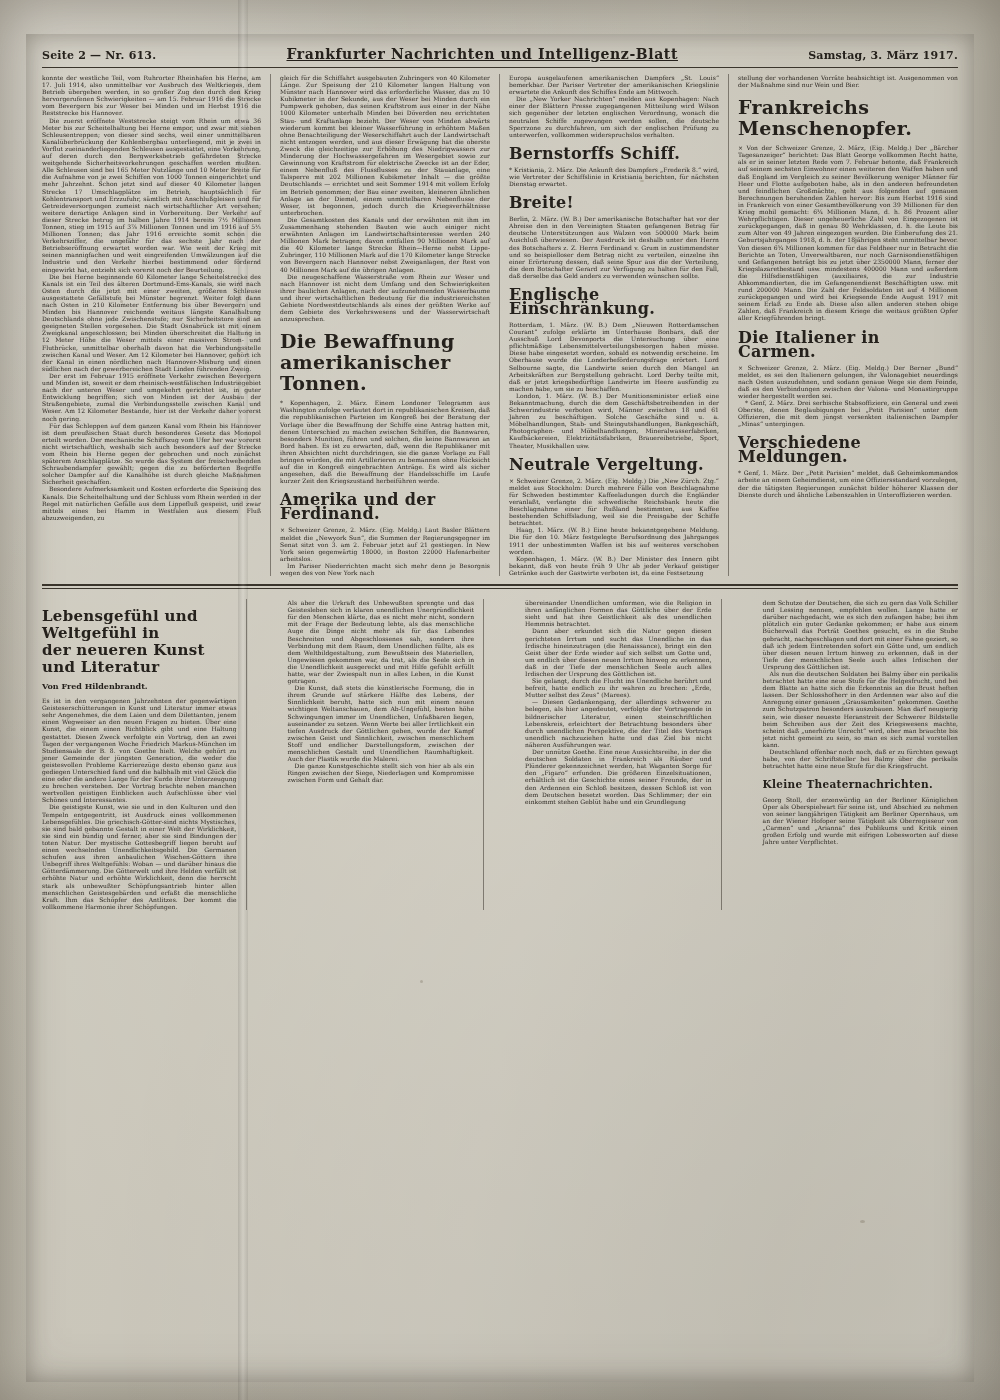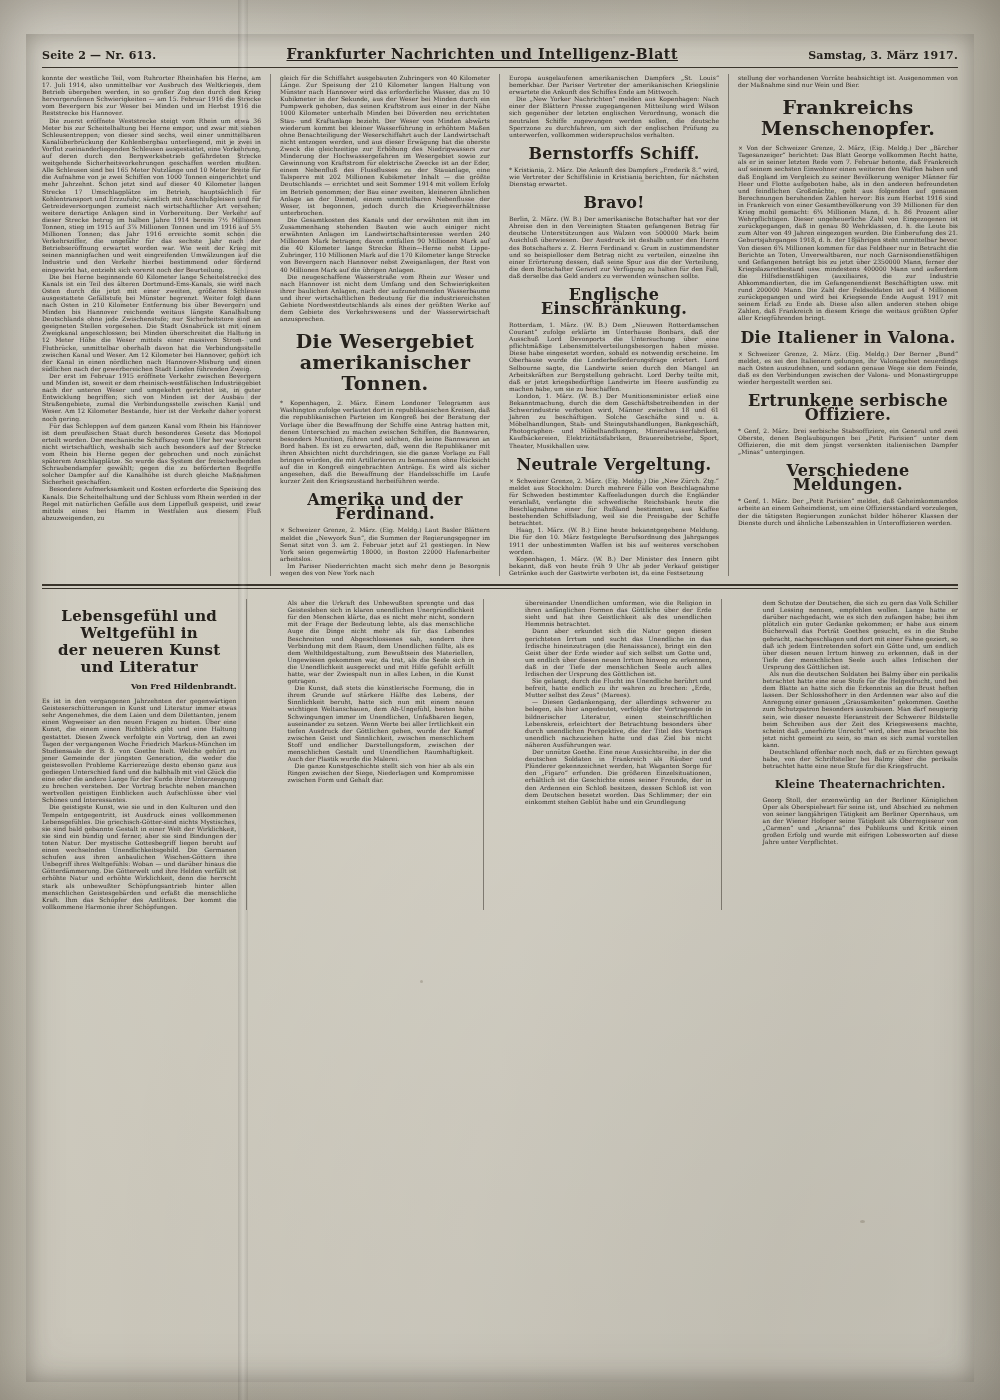--- a/index.html
+++ b/index.html
@@ -95,41 +95,40 @@
     font-size: 6.0px;
     line-height: 7.1px;
     text-align: justify;
     hyphens: auto;
     color: #2a251f;
     letter-spacing: 0.05px;
   }
   p.body + p.body { text-indent: 7px; }
 
   .headline {
-    text-align: center;
     font-weight: bold;
     font-size: 15px;
     line-height: 17px;
     margin: 9px 0 5px 0;
     letter-spacing: 0.3px;
   }
   .headline.small {
     font-size: 16px;
     line-height: 14px;
   }
   .headline.tiny {
     font-size: 10.5px;
     line-height: 12.5px;
   }
   .headline.big {
     font-size: 19px;
     line-height: 21px;
   }
   .byline {
-    text-align: right;
+    text-align: left;
     font-size: 8px;
     margin: 2px 0 6px 0;
     font-weight: bold;
   }
   .feuilleton {
     margin-top: 10px;
     gap: 32px;
   }
   .fold {
     position: absolute;
@@ -176,60 +175,59 @@
         <p class="body">Für das Schleppen auf dem ganzen Kanal vom Rhein bis Hannover ist dem preußischen Staat durch besonderes Gesetz das Monopol erteilt worden. Der mechanische Schiffszug vom Ufer her war vorerst nicht wirtschaftlich, weshalb sich auch besonders auf der Strecke vom Rhein bis Herne gegen der gebrochen und noch zunächst späterem Anschlagplätze. So wurde das System der freischwebenden Schraubendampfer gewählt; gegen die zu beförderten Begriffe solcher Dampfer auf die Kanalhöhe ist durch gleiche Maßnahmen Sicherheit geschaffen.</p>
         <p class="body">Besondere Aufmerksamkeit und Kosten erforderte die Speisung des Kanals. Die Scheitelhaltung und der Schluss vom Rhein werden in der Regel mit natürlichen Gefälle aus dem Lippefluß gespeist, und zwar mittels eines bei Hamm in Westfalen aus diesem Fluß abzuzweigenden, zu</p>
       </div>
 
       <div class="col">
         <p class="body">gleich für die Schiffahrt ausgebauten Zubringers von 40 Kilometer Länge. Zur Speisung der 210 Kilometer langen Haltung von Münster nach Hannover wird das erforderliche Wasser, das zu 10 Kubikmeter in der Sekunde, aus der Weser bei Minden durch ein Pumpwerk gehoben, das seinen Kraftstrom aus einer in der Nähe 1000 Kilometer unterhalb Minden bei Döverden neu errichteten Stau- und Kraftanlage bezieht. Der Weser von Minden abwärts wiederum kommt bei kleiner Wasserführung in erhöhtem Maßen ohne Benachteiligung der Weserschiffahrt auch der Landwirtschaft nicht entzogen werden, und aus dieser Erwägung hat die oberste Zweck die gleichzeitige zur Erhöhung des Niedrigwassers zur Minderung der Hochwassergefahren im Wesergebiet sowie zur Gewinnung von Kraftstrom für elektrische Zwecke ist an der Eder, einem Nebenfluß des Flussflusses zu der Stauanlage, eine Talsperre mit 202 Millionen Kubikmeter Inhalt — die größte Deutschlands — errichtet und seit Sommer 1914 mit vollem Erfolg im Betrieb genommen; der Bau einer zweiten, kleineren ähnlichen Anlage an der Diemel, einem unmittelbaren Nebenflusse der Weser, ist begonnen, jedoch durch die Kriegsverhältnisse unterbrochen.</p>
         <p class="body">Die Gesamtkosten des Kanals und der erwähnten mit ihm im Zusammenhang stehenden Bauten wie auch einiger nicht erwähnten Anlagen im Landwirtschaftsinteresse werden 240 Millionen Mark betragen; davon entfallen 90 Millionen Mark auf die 40 Kilometer lange Strecke Rhein—Herne nebst Lippe-Zubringer, 110 Millionen Mark auf die 170 Kilometer lange Strecke von Bevergern nach Hannover nebst Zweiganlagen, der Rest von 40 Millionen Mark auf die übrigen Anlagen.</p>
         <p class="body">Die neugeschaffene Wasserstraße vom Rhein zur Weser und nach Hannover ist nicht dem Umfang und den Schwierigkeiten ihrer baulichen Anlagen, nach der aufzunehmenden Wasserbaume und ihrer wirtschaftlichen Bedeutung für die industriereichsten Gebiete Nordwestdeutschlands als eines der größten Werke auf dem Gebiete des Verkehrswesens und der Wasserwirtschaft anzusprechen.</p>
 
         <div class="headline big">
-          <div>Die Wesergebiet</div>
+          <div>Die Bewaffnung</div>
           <div>amerikanischer Tonnen.</div>
         </div>
         <p class="body">* Kopenhagen, 2. März. Einem Londoner Telegramm aus Washington zufolge verlautet dort in republikanischen Kreisen, daß die republikanischen Parteien im Kongreß bei der Beratung der Vorlage über die Bewaffnung der Schiffe eine Antrag hatten mit, denen Unterschied zu machen zwischen Schiffen, die Bannwaren, besonders Munition, führen und solchen, die keine Bannwaren an Bord haben. Es ist zu erwarten, daß, wenn die Republikaner mit ihren Absichten nicht durchdringen, sie die ganze Vorlage zu Fall bringen würden, die mit Artillerieren zu bemannen ohne Rücksicht auf die in Kongreß eingebrachten Anträge. Es wird als sicher angesehen, daß die Bewaffnung der Handelsschiffe im Laufe kurzer Zeit den Kriegszustand herbeiführen werde.</p>
 
         <div class="headline small">Amerika und der Ferdinand.</div>
         <p class="body">× Schweizer Grenze, 2. März. (Eig. Meldg.) Laut Basler Blättern meldet die „Newyork Sun“, die Summen der Regierungsgegner im Senat sitzt von 3. am 2. Februar jetzt auf 21 gestiegen. In New York seien gegenwärtig 18000, in Boston 22000 Hafenarbeiter arbeitslos.</p>
         <p class="body">Im Pariser Niederrichten macht sich mehr denn je Besorgnis wegen des von New York nach</p>
       </div>
 
       <div class="col">
         <p class="body">Europa ausgelaufenen amerikanischen Dampfers „St. Louis“ bemerkbar. Der Pariser Vertreter der amerikanischen Kriegslinie erwartete die Ankunft des Schiffes Ende am Mittwoch.</p>
         <p class="body">Die „New Yorker Nachrichten“ melden aus Kopenhagen: Nach einer der Blättern Presse zugegangenen Mitteilung wird Wilson sich gegenüber der letzten englischen Verordnung, wonach die neutralen Schiffe zugewungen werden sollen, die deutsche Sperrzone zu durchfahren, um sich der englischen Prüfung zu unterwerfen, vollkommen widerspruchslos verhalten.</p>
 
         <div class="headline small">Bernstorffs Schiff.</div>
         <p class="body">* Kristiania, 2. März. Die Ankunft des Dampfers „Frederik 8.“ wird, wie Vertreter der Schiffslinie in Kristiania berichten, für nächsten Dienstag erwartet.</p>
 
-        <div class="headline small">Bravo!</div>
+        <div class="headline small">Breite!</div>
         <p class="body">Berlin, 2. März. (W. B.) Der amerikanische Botschafter hat vor der Abreise den in den Vereinigten Staaten gefangenen Betrag für deutsche Unterstützungen aus Walzen von 500000 Mark beim Auschluß überwiesen. Der Ausdruck ist deshalb unter den Herrn des Botschafters z. Z. Herrn Ferdinand v. Grum in zustimmendster und so beispielloser dem Betrag nicht zu verteilen, einzelne ihn einer Erörterung dessen, daß seine Spur aus die der Verteilung, die dem Botschafter Gerard zur Verfügung zu halten für den Fall, daß derselbe das Geld anders zu verwenden wünschen sollte.</p>
 
         <div class="headline small">Englische Einschränkung.</div>
         <p class="body">Rotterdam, 1. März. (W. B.) Dem „Nieuwen Rotterdamschen Courant“ zufolge erklärte im Unterhause Bonbars, daß der Ausschuß Lord Devonports die Untersuchung über eine pflichtmäßige Lebensmittelverteilungsbesorgen haben müsse. Diese habe eingesetzt worden, sobald es notwendig erscheine. Im Oberhause wurde die Londerbeförderungsfrage erörtert. Lord Selbourne sagte, die Landwirte seien durch den Mangel an Arbeitskräften zur Bergstellung gebracht. Lord Derby teilte mit, daß er jetzt kriegsbedürftige Landwirte im Heere ausfündig zu machen habe, um sie zu beschaffen.</p>
         <p class="body">London, 1. März. (W. B.) Der Munitionsminister erließ eine Bekanntmachung, durch die dem Geschäftsbetreibenden in der Schwerindustrie verboten wird, Männer zwischen 18 und 61 Jahren zu beschäftigen. Solche Geschäfte sind u. a. Möbelhandlungen, Stab- und Steingutshandlungen, Bankgeschäft, Photographen- und Möbelhandlungen, Mineralwasserfabriken, Kaufbäckereien, Elektrizitätsfabriken, Brauereibetriebe, Sport, Theater, Musikhallen usw.</p>
 
         <div class="headline small">Neutrale Vergeltung.</div>
         <p class="body">× Schweizer Grenze, 2. März. (Eig. Meldg.) Die „New Zürch. Ztg.“ meldet aus Stockholm: Durch mehrere Fälle von Beschlagnahme für Schweden bestimmter Kaffeeladungen durch die Engländer veranlaßt, verlangte die schwedische Reichsbank heute die Beschlagnahme einer für Rußland bestimmten, aus Kaffee bestehenden Schiffsladung, weil sie die Preisgabe der Schiffe betrachtet.</p>
         <p class="body">Haag, 1. März. (W. B.) Eine heute bekanntgegebene Meldung. Die für den 10. März festgelegte Berufsordnung des Jahrganges 1911 der unbestimmten Waffen ist bis auf weiteres verschoben worden.</p>
         <p class="body">Kopenhagen, 1. März. (W. B.) Der Minister des Innern gibt bekannt, daß von heute früh 9 Uhr ab jeder Verkauf geistiger Getränke auch der Gastwirte verboten ist, da eine Festsetzung</p>
       </div>
 
       <div class="col">
         <p class="body">stellung der vorhandenen Vorräte beabsichtigt ist. Ausgenommen von der Maßnahme sind nur Wein und Bier.</p>
 
         <div class="headline big">Frankreichs Menschenopfer.</div>
         <p class="body">× Von der Schweizer Grenze, 2. März, (Eig. Meldg.) Der „Bärcher Tagesanzeiger“ berichtet: Das Blatt George vollkommen Recht hatte, als er in seiner letzten Rede vom 7. Februar betonte, daß Frankreich auf seinem sechsten Einwohner einen weiteren den Waffen haben und daß England im Vergleich zu seiner Bevölkerung weniger Männer für Heer und Flotte aufgeboten habe, als in den anderen befreundeten und feindlichen Großmächte, geht aus folgenden auf genauen Berechnungen beruhenden Zahlen hervor: Bis zum Herbst 1916 sind in Frankreich von einer Gesamtbevölkerung von 39 Millionen für den Krieg mobil gemacht: 6¾ Millionen Mann, d. h. 86 Prozent aller Wehrpflichtigen. Dieser ungeheuerliche Zahl von Eingezogenen ist zurückgegangen, daß in genau 80 Wehrklassen, d. h. die Leute bis zum Alter von 49 Jahren eingezogen wurden. Die Einberufung des 21. Geburtsjahrganges 1918, d. h. der 18jährigen steht unmittelbar bevor. Von diesen 6¾ Millionen kommen für das Feldheer nur in Betracht die Berichte an Toten, Unverwaltbaren, nur noch Garnisondienstfähigen und Gefangenen beträgt bis zu jetzt über 2350000 Mann, ferner der Kriegslazaretbestand usw. mindestens 400000 Mann und außerdem die Hilfsdienstfähigen (auxiliaires, die zur Industrie Abkommandierten, die im Gefangenendienst Beschäftigten usw. mit rund 200000 Mann. Die Zahl der Feldsoldaten ist auf 4 Millionen zurückgegangen und wird bei Kriegsende Ende August 1917 mit seinem Erlaß zu Ende ab. Diese also allen anderen stehen obige Zahlen, daß Frankreich in diesem Kriege die weitaus größten Opfer aller Kriegführenden bringt.</p>
 
-        <div class="headline small">Die Italiener in Valona.</div>
+        <div class="headline small">Die Italiener in Carmen.</div>
         <p class="body">× Schweizer Grenze, 2. März. (Eig. Meldg.) Der Berner „Bund“ meldet, es sei den Italienern gelungen, ihr Valonagebiet neuerdings nach Osten auszudehnen, und sodann genaue Wege sie dem Feinde, daß es den Verbindungen zwischen der Valona- und Monastirgruppe wieder hergestellt werden sei.</p>
 
-        <div class="headline small">Ertrunkene serbische Offiziere.</div>
         <p class="body">* Genf, 2. März. Drei serbische Stabsoffiziere, ein General und zwei Oberste, denen Beglaubigungen bei „Petit Parisien“ unter dem Offizieren, die mit dem jüngst versenkten italienischen Dampfer „Minas“ untergingen.</p>
 
         <div class="headline small">Verschiedene Meldungen.</div>
         <p class="body">* Genf, 1. März. Der „Petit Parisien“ meldet, daß Geheimkommandos arbeite an einem Geheimdienst, um eine Offiziersstandard vorzulegen, der die tätigsten Regierungen zunächst bilder höherer Klassen der Dienste durch und ähnliche Lebenszahlen in Unteroffizieren werden.</p>
       </div>
     </div>
 
     <hr class="rule dbl">
 
     <div class="cols feuilleton">

